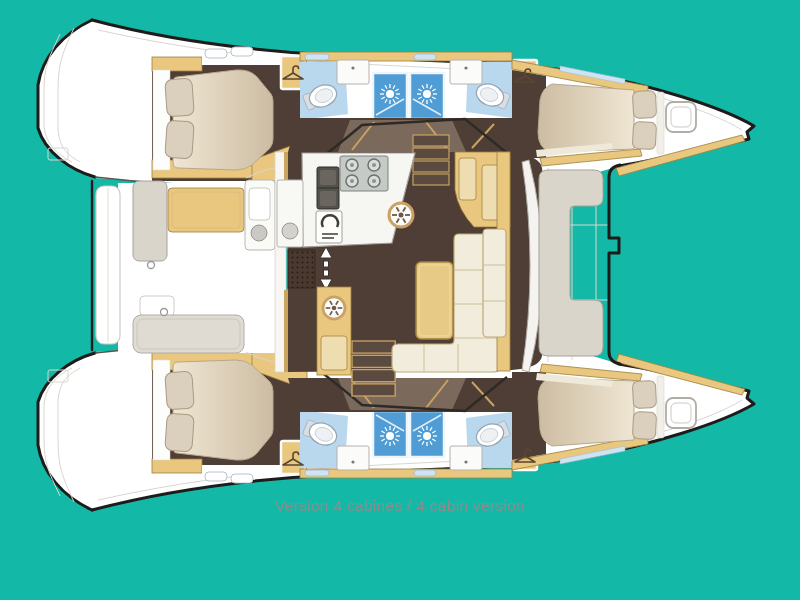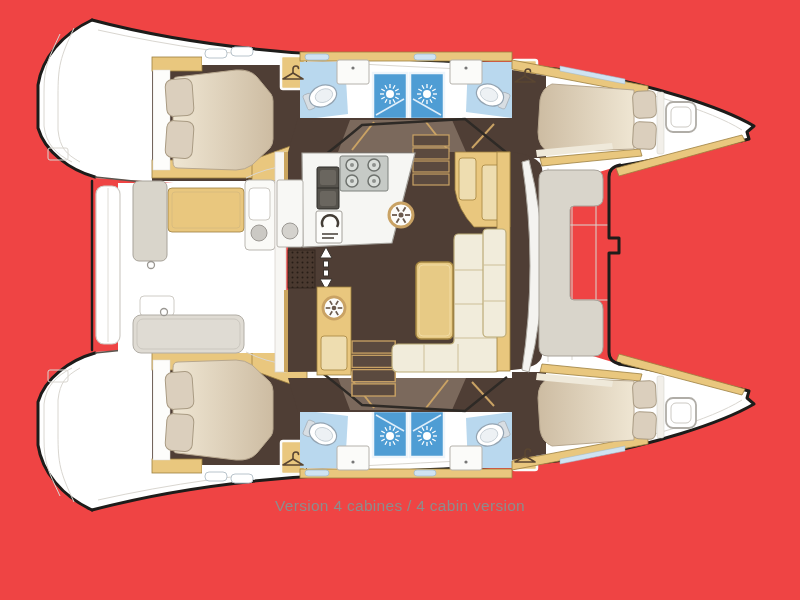--- a/index.html
+++ b/index.html
@@ -1,16 +1,16 @@
 <!DOCTYPE html>
 <html style="--outline: #1d1c1a; --deck-line: #d9d6d0; --wood: #e9c77e; --wood-dark: #9c7f3f; --wood-deep: #c9a264; --floor: #4f3e35; --floor-taupe: #7b695c; --bath: #b9d8ee; --shower: #4f9dd4; --counter: #f6f6f3; --counter-edge: #a3a09a; --cream: #f1ecdb; --cream-edge: #bcab77; --gray-fill: #d9d5cb; --gray-edge: #a8a39a; --pillow: #dbcfbd; --pillow-edge: #a99b83; --mattress-hi: #efe6d3; --mattress-lo: #cdbca2; --mattress-edge: #b7a78e; --caption: #8d8d8d;"><head>
 <meta charset="utf-8">
 <style>
   html,body{margin:0;padding:0;background:#fff;}
-  .stage{width:800px;height:600px;position:relative;background:#ef4444;overflow:hidden;}
+  .stage{width:800px;height:600px;position:relative;background:#14b8a6;overflow:hidden;}
   svg{display:block;}
   .hullfill{fill:#ffffff;}
   .hullline{fill:none;stroke:var(--outline);stroke-width:3;stroke-linejoin:round;stroke-linecap:round;}
   .thinline{fill:none;stroke:var(--outline);stroke-width:2.4;stroke-linecap:round;}
   .faint{stroke:var(--deck-line);fill:none;stroke-width:1;}
   .wood{fill:var(--wood);stroke:var(--wood-dark);stroke-width:0.8;}
   .woodline{stroke:var(--wood-deep);fill:none;}
   .floor{fill:var(--floor);}
   .taupe{fill:var(--floor-taupe);}
   .bath{fill:var(--bath);}

